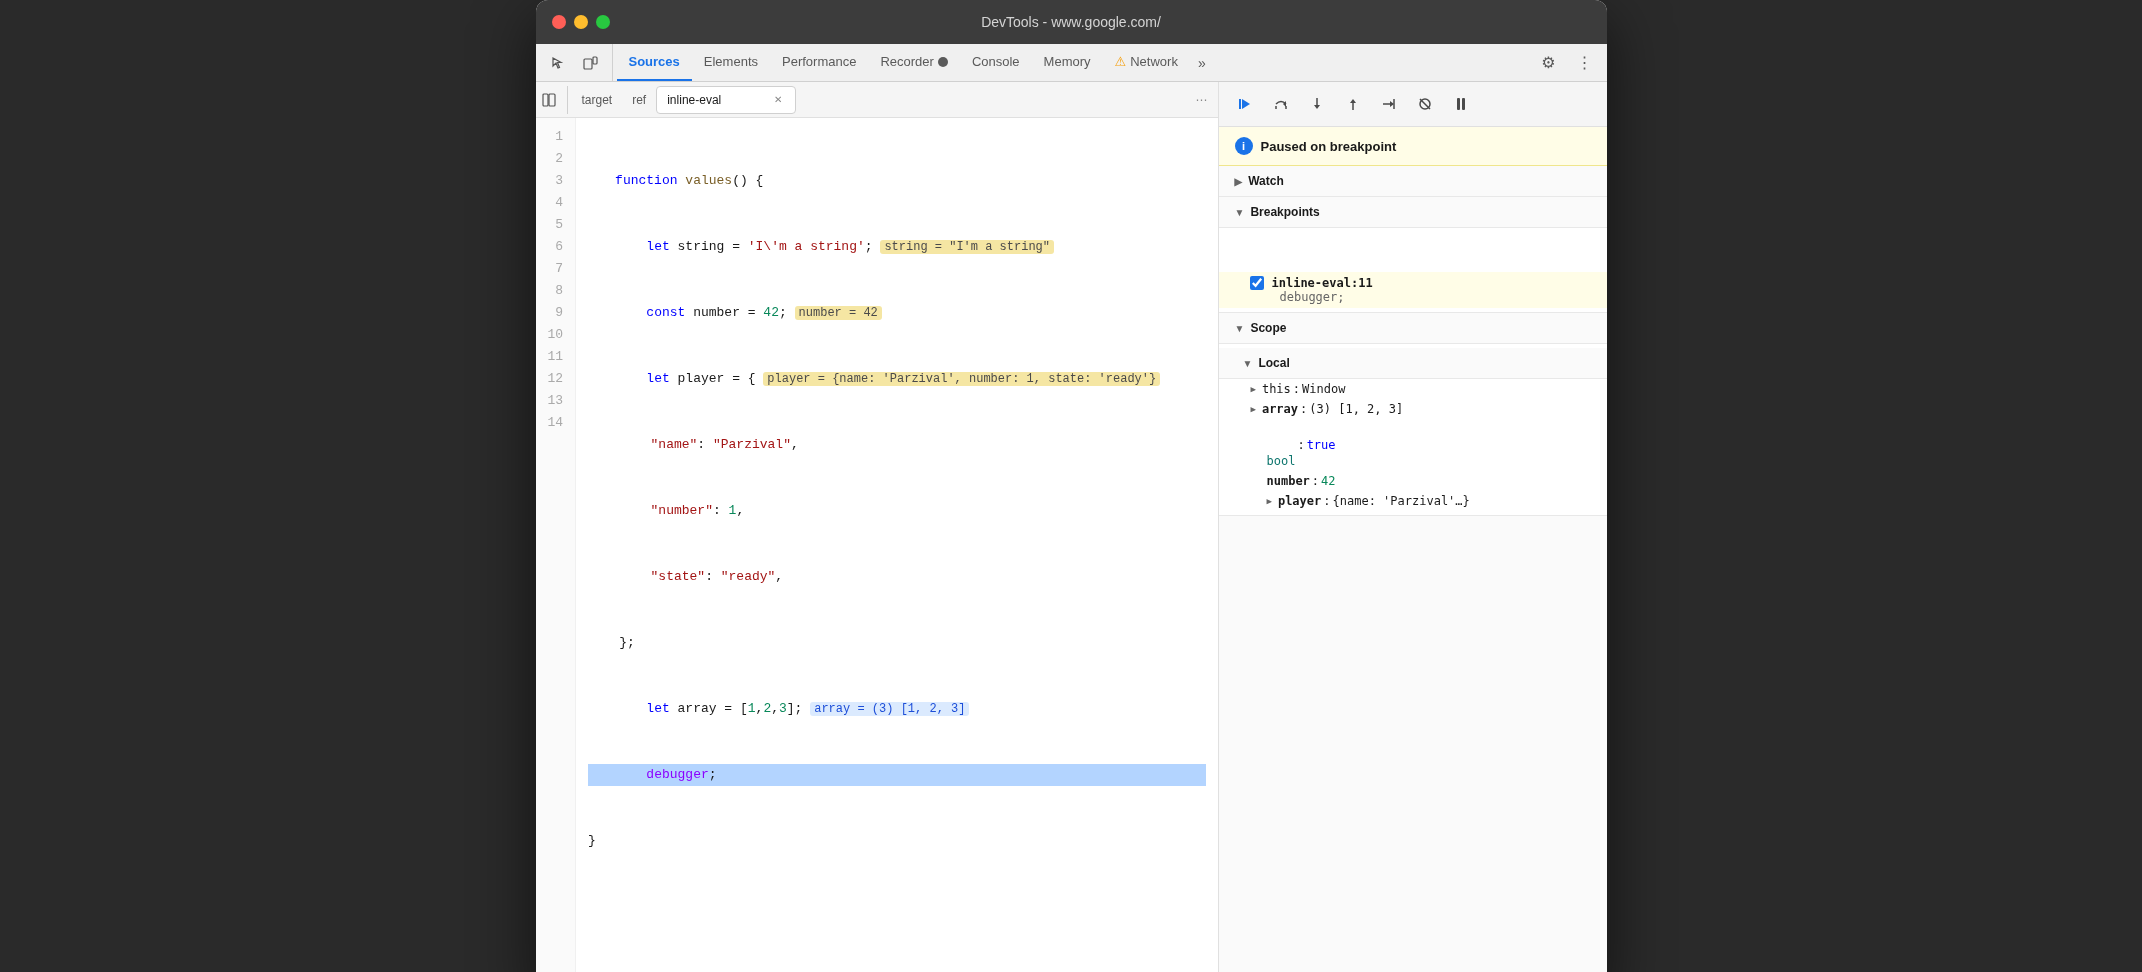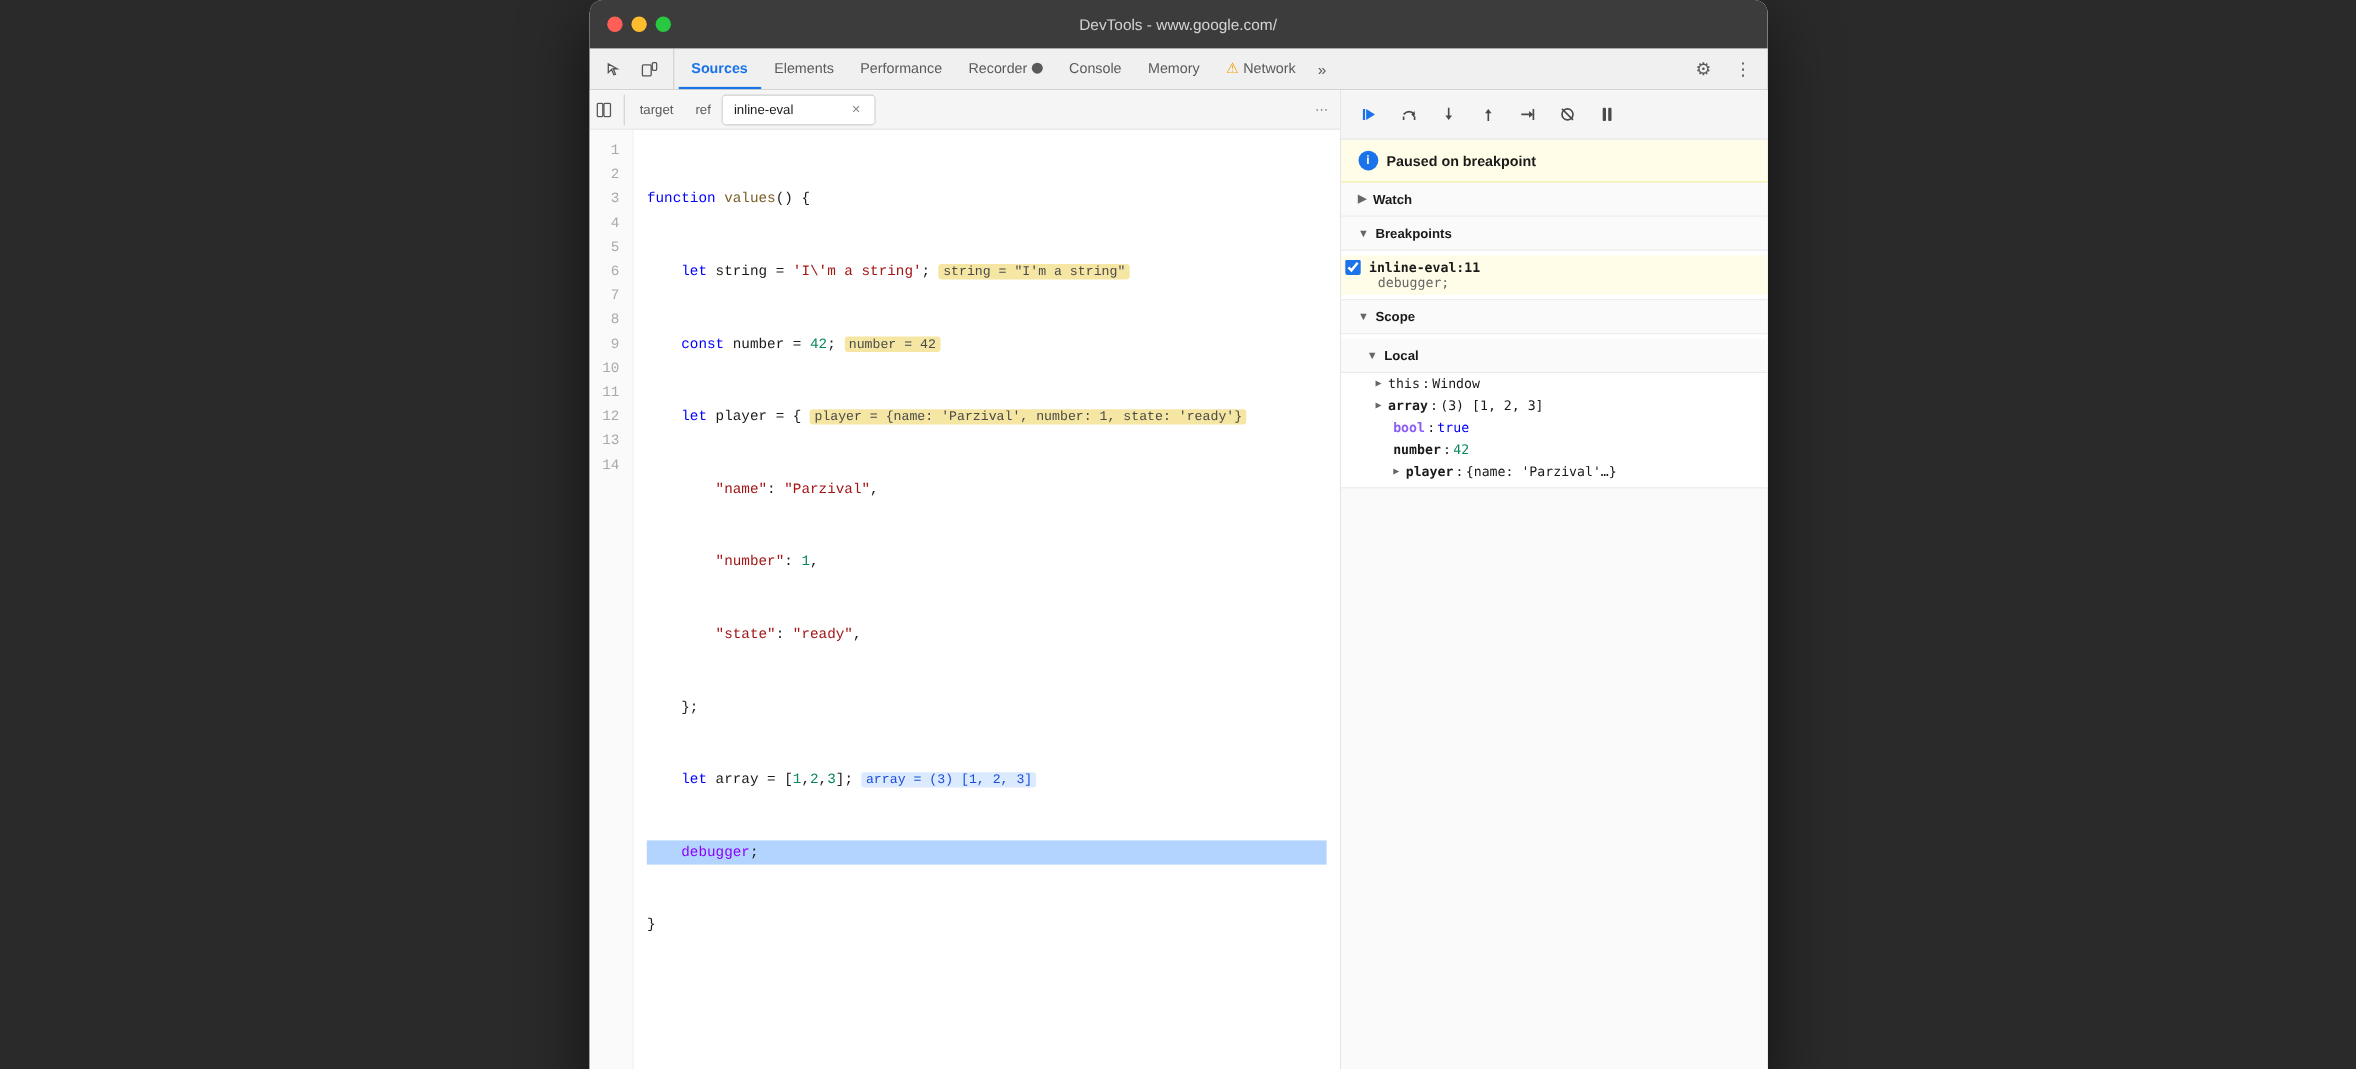--- a/index.html
+++ b/index.html
@@ -222,21 +222,21 @@
     }
     .code-line {
       display: block;
       line-height: 22px;
       min-height: 22px;
     }
     .code-line.paused {
       background: #b3d4ff;
     }
     
-    .kw { color: #0000ff; }
+    .kw { color: #0000ff; margin-left: 27px; }
     .fn { color: #795e26; }
     .str { color: #a31515; }
     .num { color: #09885a; }
     .plain { color: #1a1a1a; }
     .inline-eval {
       background: #f5e6a3;
       border-radius: 3px;
       padding: 0 4px;
       color: #4a4a4a;
       font-size: 12px;
@@ -308,24 +308,25 @@
       cursor: pointer;
     }
     .scope-item .key { color: #1a1a1a; }
     .scope-item .colon { color: #1a1a1a; margin: 0 2px; }
     .scope-item .val-num { color: #09885a; }
     .scope-item .val-bool { color: #0000ff; }
     .scope-item .val-obj { color: #1a1a1a; }
     .scope-item .expand-triangle { margin-right: 6px; font-size: 9px; color: #666; }
     
     .breakpoint-item {
-      padding: 4px 4px;
+      padding: 4px 31px;
       background: #fffde7;
       font-size: 12px;
       font-family: 'Menlo', 'Monaco', monospace;
+      margin-top: 40px;
     }
     .breakpoint-item-header {
       display: flex;
       align-items: center;
       gap: 8px;
       color: #1a1a1a;
       font-weight: 600;
     }
     .breakpoint-checkbox {
       width: 14px;
@@ -572,21 +573,21 @@
               <span class="colon">:</span> 
               <span class="val-obj">Window</span>
           </div>
           <div class="scope-item" style="padding-left:32px;">
             <span class="expand-triangle">▶</span>
             <span class="key" style="color:#1a1a1a;font-weight:600;">array</span>
               <span class="colon">:</span> 
               <span class="val-obj">(3) [1, 2, 3]</span>
           </div>
           <div class="scope-item" style="padding-left:48px;">
-            <span class="key" style="color:#8b5cf6;font-weight:700;">bool</span>
+            <span class="key" style="color:#0f766e;font-weight:400;margin-top:32px;">bool</span>
               <span class="colon">:</span> 
               <span class="val-bool">true</span>
           </div>
           <div class="scope-item" style="padding-left:48px;">
             <span class="key" style="color:#1a1a1a;font-weight:600;">number</span>
               <span class="colon">:</span> 
               <span class="val-num">42</span>
           </div>
           <div class="scope-item" style="padding-left:48px;">
             <span class="expand-triangle">▶</span>

